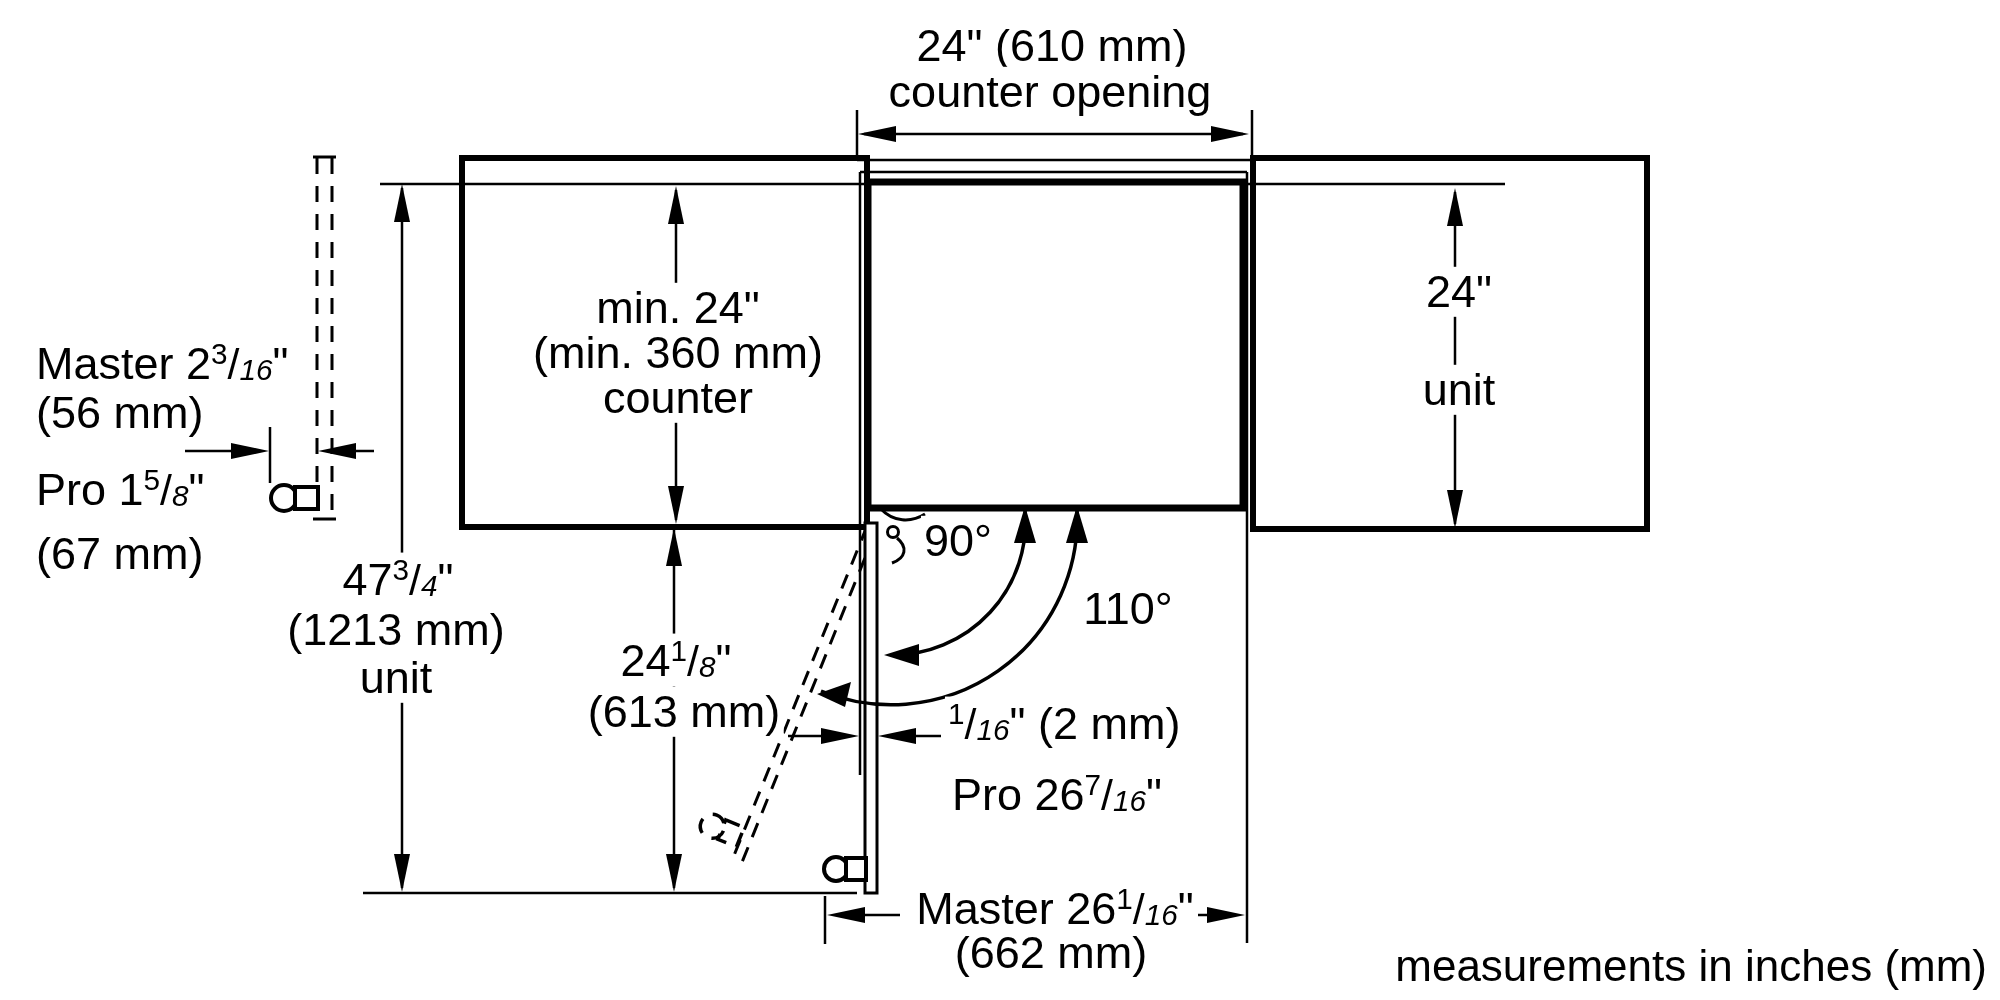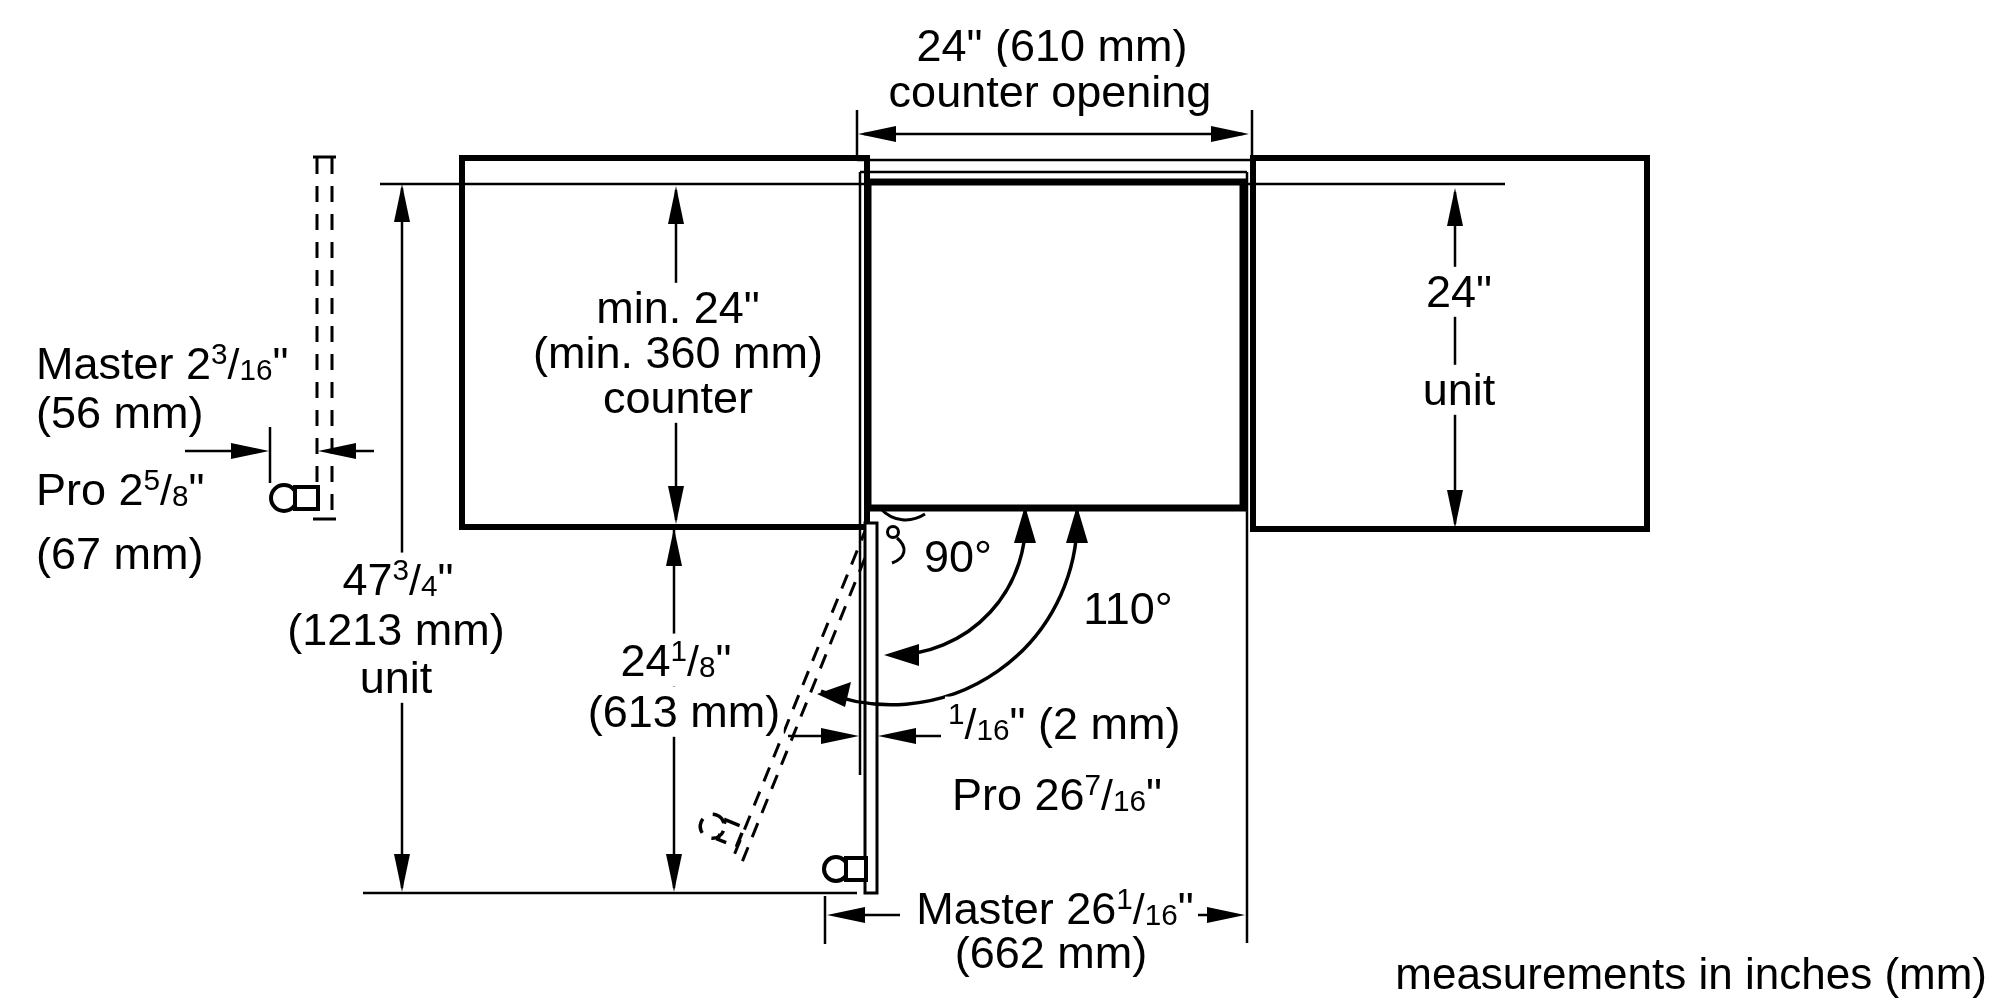--- a/index.html
+++ b/index.html
@@ -7,23 +7,23 @@
     position:relative; width:2000px; height:1000px; background:#ffffff;
     font-family:"Liberation Sans", sans-serif; color:#000; overflow:hidden;
   }
   .canvas svg { position:absolute; left:0; top:0; }
   .lbl {
     position:absolute; font-size:45px; line-height:1.12; color:#000;
     white-space:nowrap; background:#fff; padding:0 3px;
   }
   .ctr { transform:translate(-50%,-50%); text-align:center; }
   .vctr { transform:translateY(-50%); }
-  .rgt { transform:translateY(-50%); text-align:left;margin-top:8px; }
+  .rgt { transform:translateY(-50%); text-align:left; }
   .fn { font-size:0.66em; vertical-align:0.52em; }
-  .fd { font-size:0.66em; vertical-align:-0.02em; }
+  .fd { font-size:0.66em; vertical-align:-0.02em;font-style:italic; }
   .sl { font-size:0.95em; }
 </style>
 </head>
 <body>
 
 <div class="canvas">
 
   <svg width="2000" height="1000" viewBox="0 0 2000 1000" fill="none" stroke="#000">
 
     <line x1="380" y1="184" x2="1505" y2="184" stroke-width="2.5"></line>
@@ -157,28 +157,28 @@
   <div class="lbl ctr" style="left:676px;top:660px">
     <span>24</span><span class="fn">1</span><span class="sl">/</span><span class="fd">8</span><span>"</span>
   </div>
   <div class="lbl ctr" style="left:684px;top:712px">(613 mm)</div>
 
   <div class="lbl vctr" style="left:33px;top:363px">
     <span>Master 2</span><span class="fn">3</span><span class="sl">/</span><span class="fd">16</span><span>"</span>
   </div>
   <div class="lbl vctr" style="left:33px;top:413px">(56 mm)</div>
   <div class="lbl vctr" style="left:33px;top:489px">
-    <span>Pro 2</span><span class="fn">5</span><span class="sl">/</span><span class="fd">8</span><span>"</span>
+    <span>Pro 1</span><span class="fn">5</span><span class="sl">/</span><span class="fd">8</span><span>"</span>
   </div>
   <div class="lbl vctr" style="left:33px;top:554px">(67 mm)</div>
 
   <div class="lbl ctr" style="left:1459px;top:292px">24"</div>
   <div class="lbl ctr" style="left:1459px;top:390px">unit</div>
 
-  <div class="lbl ctr" style="left:958px;top:557px">90°</div>
+  <div class="lbl ctr" style="left:958px;top:541px">90°</div>
   <div class="lbl ctr" style="left:1128px;top:609px">110°</div>
 
   <div class="lbl vctr" style="left:945px;top:723px">
     <span class="fn">1</span><span class="sl">/</span><span class="fd">16</span><span>" (2 mm)</span>
   </div>
 
   <div class="lbl ctr" style="left:1057px;top:794px">
     <span>Pro 26</span><span class="fn">7</span><span class="sl">/</span><span class="fd">16</span><span>"</span>
   </div>
 

